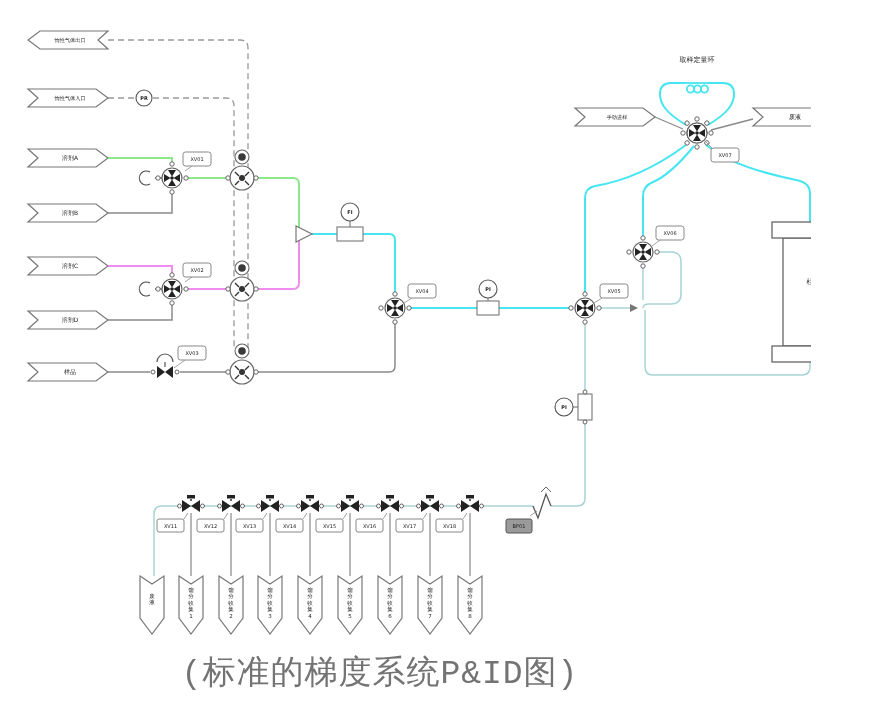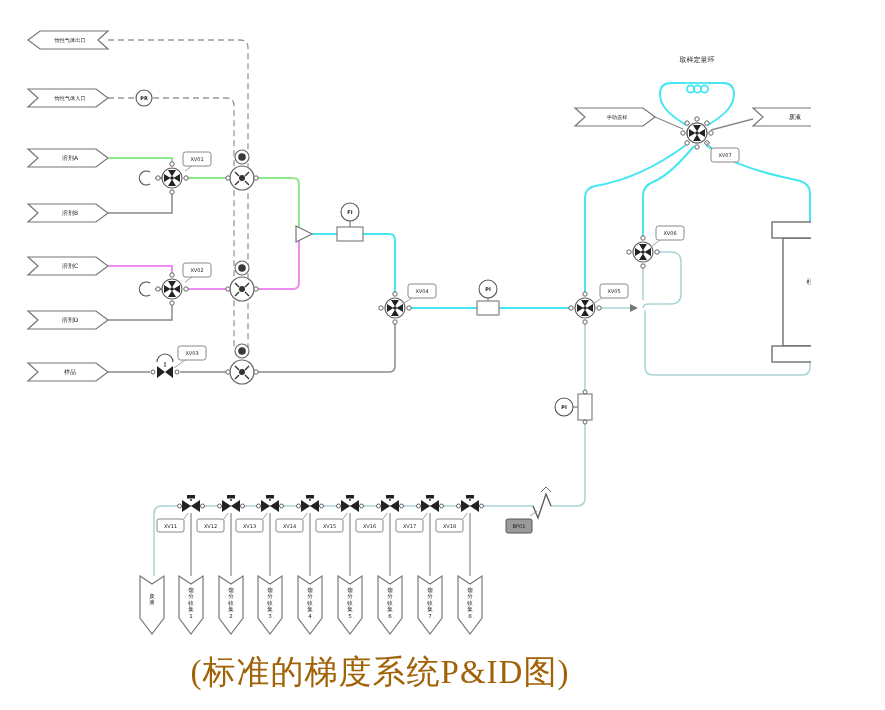--- a/index.html
+++ b/index.html
@@ -1,20 +1,20 @@
 <!DOCTYPE html>
 <html><head>
 <meta charset="utf-8">
 <style>
   html,body{margin:0;padding:0;background:#fff;}
   .page{position:relative;width:811px;height:710px;background:#fff;overflow:hidden;
         font-family:"DejaVu Sans",sans-serif;}
   svg{position:absolute;left:0;top:0;}
   .caption{position:absolute;left:120px;top:650px;width:520px;text-align:center;
-           font-family:Liberation Serif, serif;font-size:33px;color:#a16207;letter-spacing:1px;}
+           font-family:Liberation Mono, monospace;font-size:33px;color:#737373;letter-spacing:1px;}
   text{font-family:"DejaVu Sans",sans-serif;fill:#222;}
   .tag{font-size:5px;}
   .flagtxt{font-size:6px;}
   .flagtxt-s{font-size:5.2px;}
   .vtxt{font-size:5.5px;}
   .gauge{font-size:5px;font-weight:bold;}
   .looplbl{font-size:7px;}
 </style>
 </head>
 <body>

